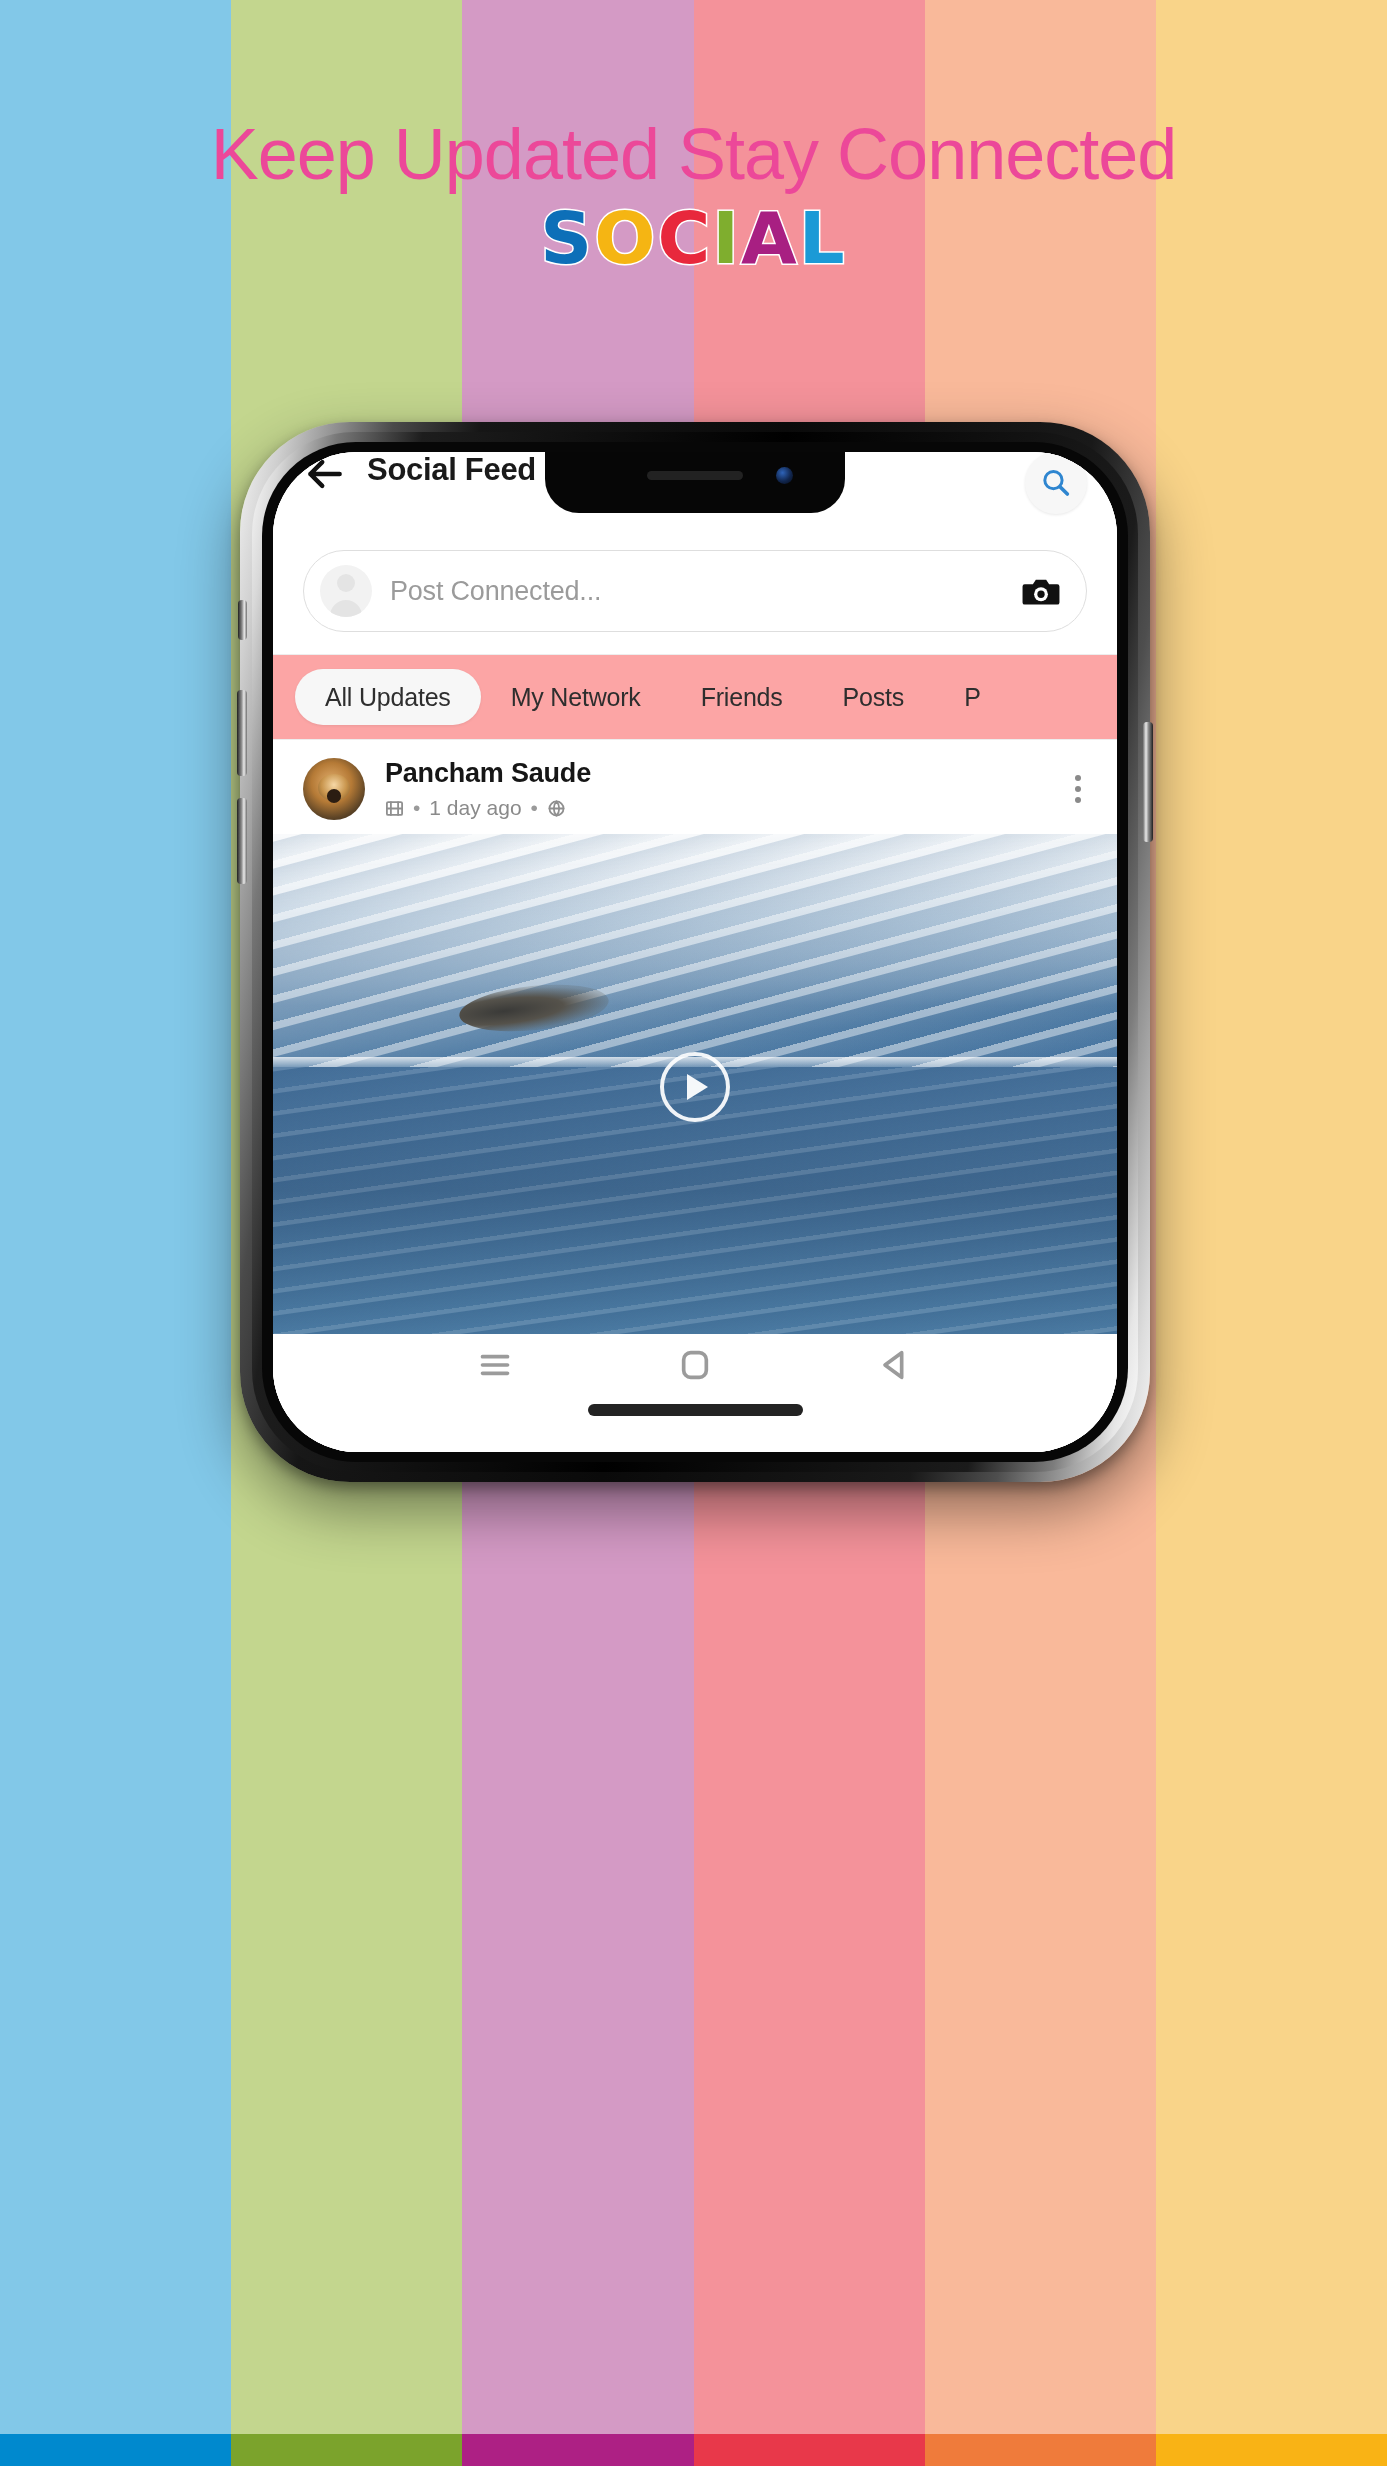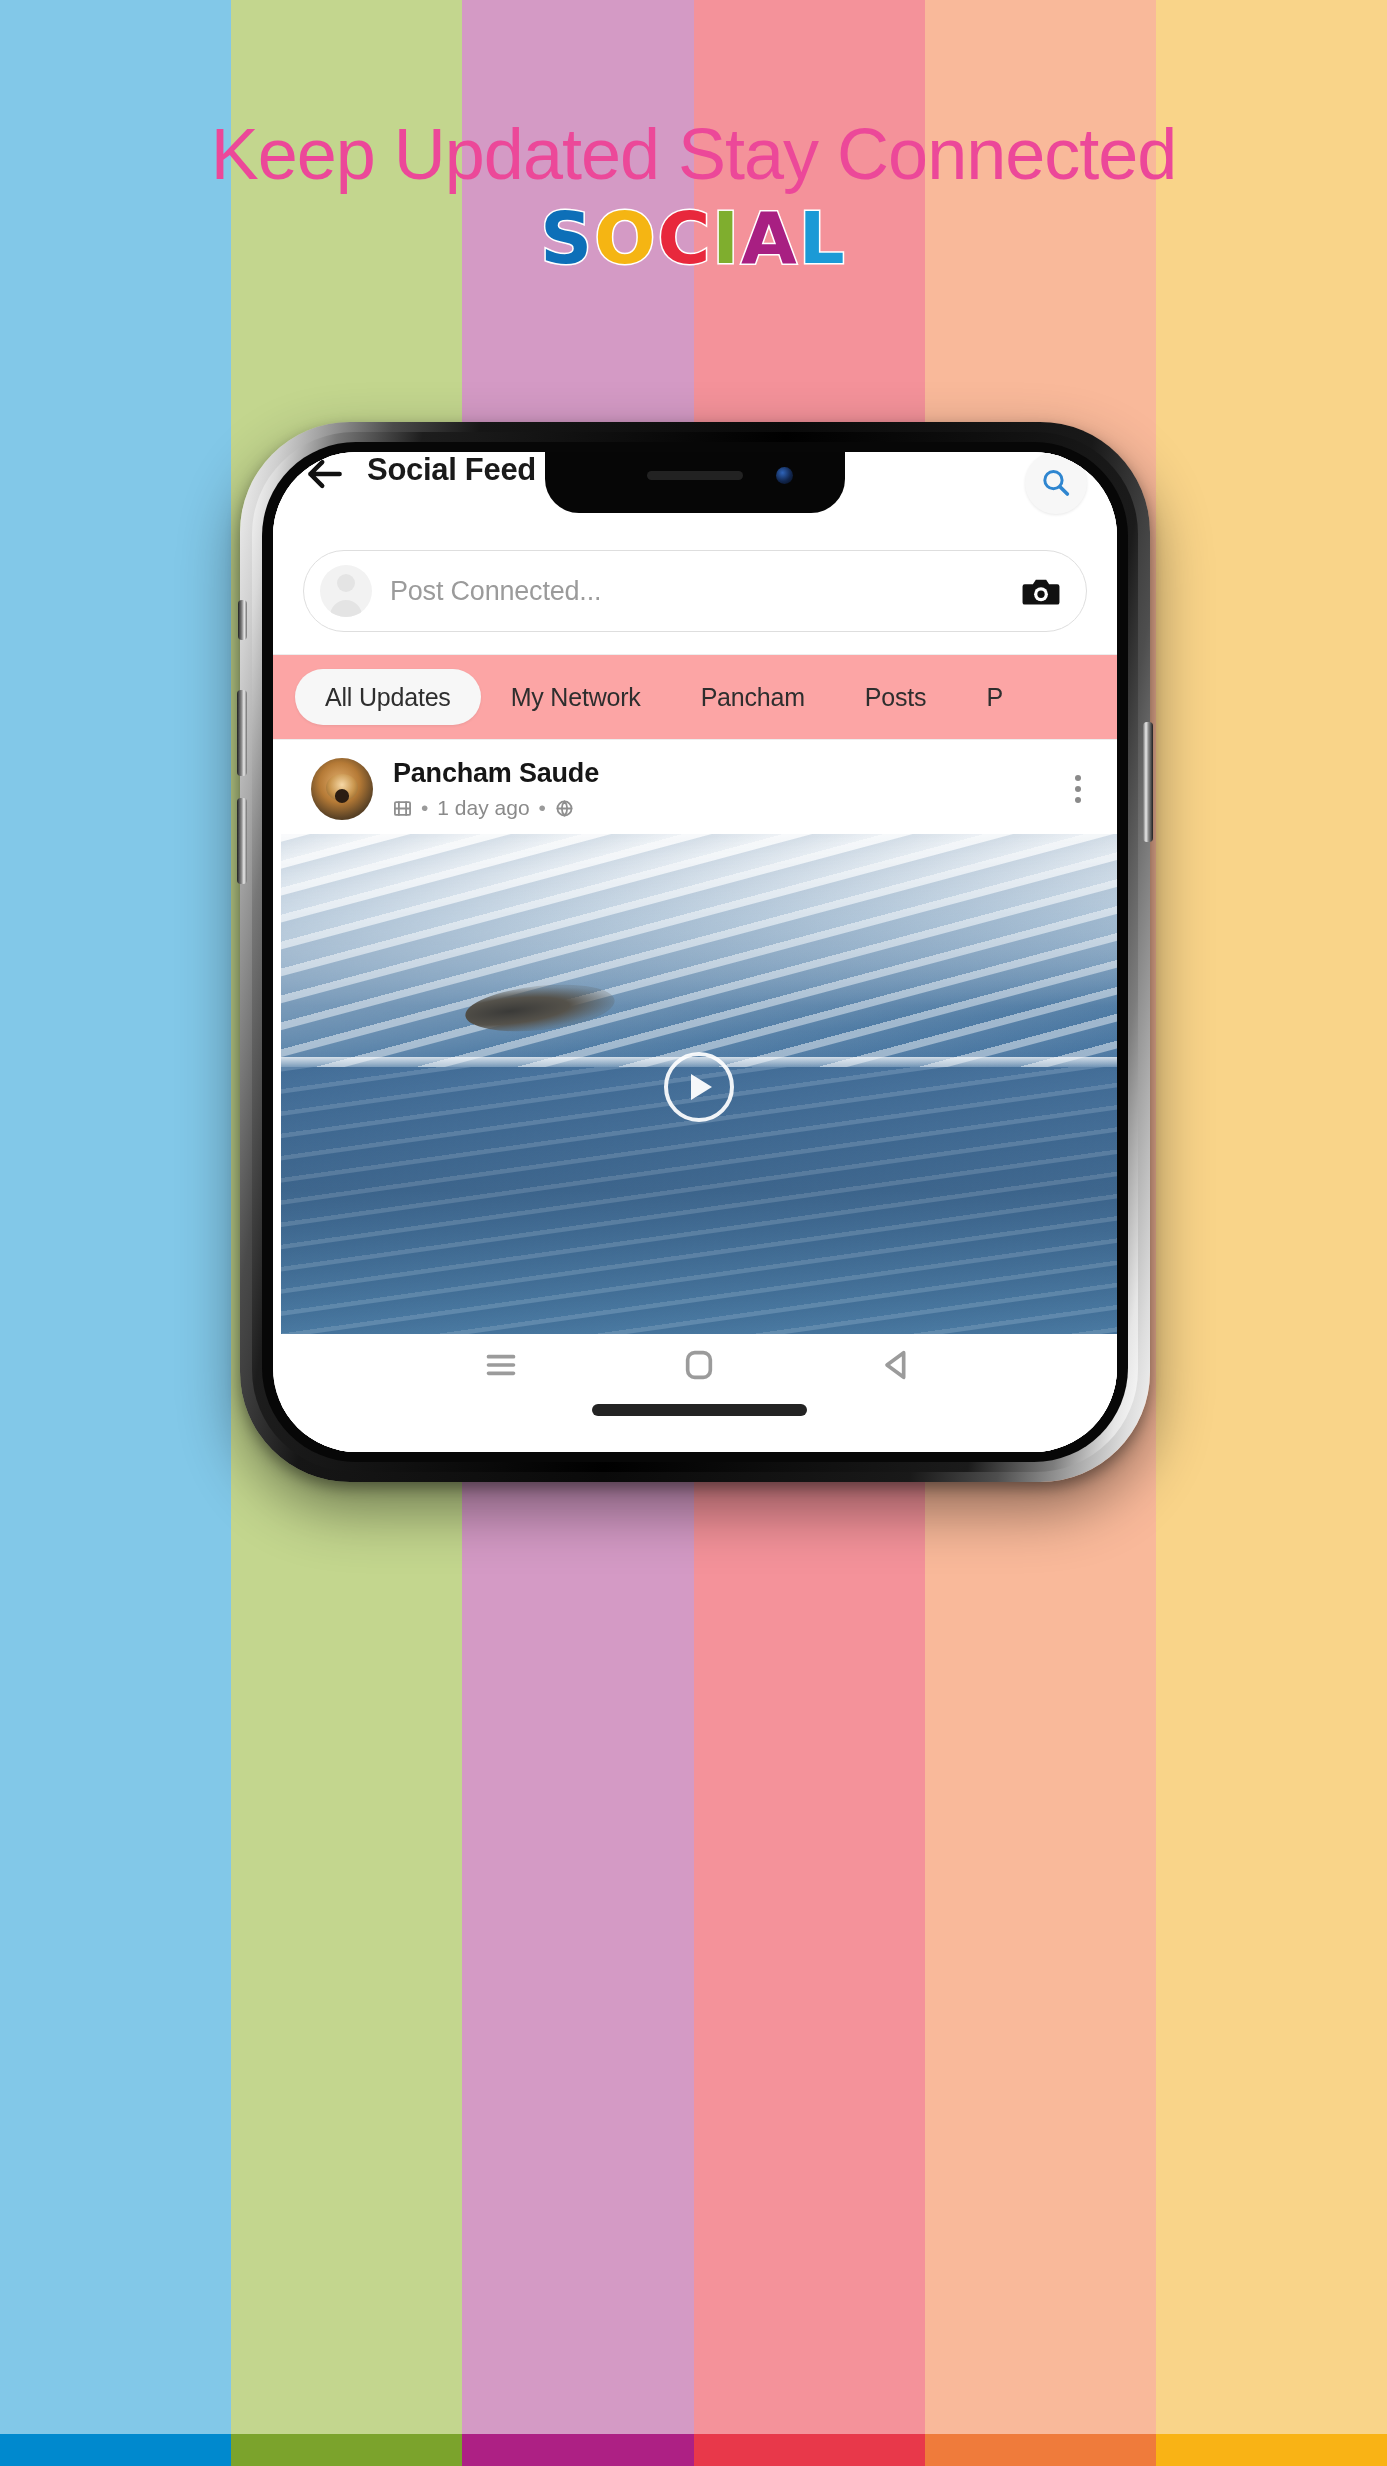--- a/index.html
+++ b/index.html
@@ -126,21 +126,21 @@
   .tabs{
     height:84px;display:flex;align-items:center;gap:0;padding-left:22px;background:#fca5a5;flex:none;
     border-top:1px solid #ededed;border-bottom:1px solid #ededed;overflow:hidden;
   }
   .tab{font-size:25px;color:#2e2e2e;padding:0 30px;white-space:nowrap;letter-spacing:-.2px;}
   .tab.active{
     background:#f7f7f7;border-radius:32px;height:56px;display:flex;align-items:center;
     box-shadow:0 1px 3px rgba(0,0,0,.07);font-weight:400;
   }
 
-  .feed{flex:1;overflow:hidden;background:#fff;position:relative;margin-left:8px;}
+  .feed{flex:1;overflow:hidden;background:#fff;position:relative;}
 
   .post-head{display:flex;align-items:center;padding:18px 30px 14px 30px;}
   .avatar{
     width:62px;height:62px;border-radius:50%;flex:none;overflow:hidden;
     background:radial-gradient(circle at 46% 40%,#e2ae6e 0%,#b57a36 40%,#5d4426 70%,#211913 100%);
     position:relative;
   }
   .avatar::before{content:"";position:absolute;left:24%;top:26%;width:52%;height:44%;border-radius:50%;
     background:radial-gradient(circle at 50% 40%,#f6d8a6 0%,#c8944c 55%,#7a5526 100%);}
   .avatar::after{content:"";position:absolute;left:38%;top:50%;width:24%;height:22%;border-radius:50%;
@@ -256,21 +256,21 @@
             <path d="M2 6 h6 l2.2-3.2 h7.6 L20 6 h6 a1.6 1.6 0 0 1 1.6 1.6 v11.8 A1.6 1.6 0 0 1 26 21 H2 A1.6 1.6 0 0 1 .4 19.4 V7.6 A1.6 1.6 0 0 1 2 6 z" fill="#111"></path>
             <circle cx="14" cy="13.4" r="5.1" fill="#fff"></circle>
             <circle cx="14" cy="13.4" r="2.7" fill="#111"></circle>
           </svg>
         </div>
       </div>
 
       <div class="tabs">
         <div class="tab active">All Updates</div>
         <div class="tab">My Network</div>
-        <div class="tab">Pancham</div>
+        <div class="tab">Friends</div>
         <div class="tab">Posts</div>
         <div class="tab">P</div>
       </div>
 
       <div class="feed">
 
         <div>
           <div class="post-head">
             <div class="avatar"></div>
             <div class="post-meta">

